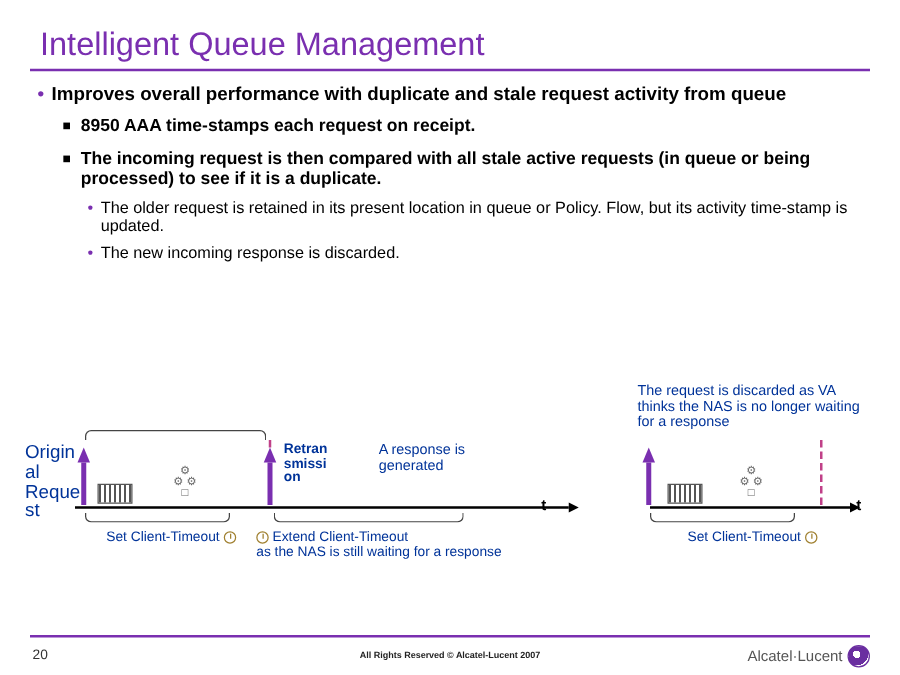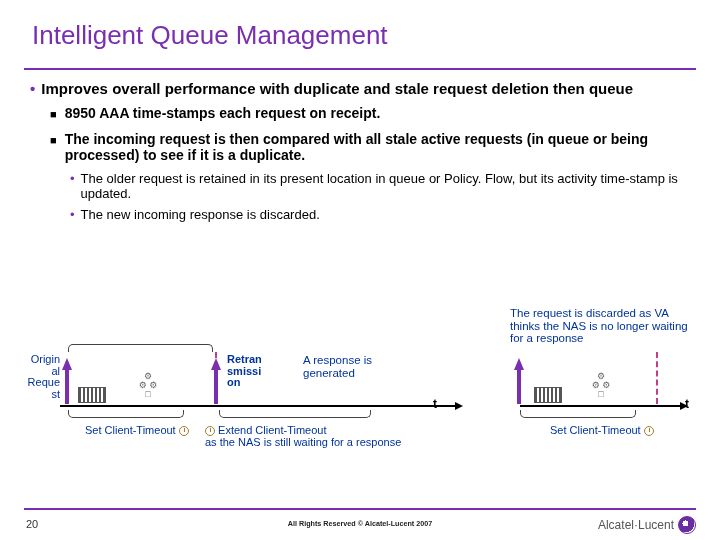--- a/index.html
+++ b/index.html
@@ -11,21 +11,21 @@
     color: #000;
     position: relative;
     overflow: hidden;
     padding: 20px 24px 8px 24px;
   }
   .title {
     color: #7a2fb0;
     font-size: 26px;
     font-weight: 400;
     border-bottom: 2px solid #7a2fb0;
-    padding: 0 0 17px 8px;
+    padding: 0 0 4px 8px;
     margin-bottom: 10px;
   }
   .lvl1 {
     display: flex;
     gap: 6px;
     padding-left: 6px;
     margin: 6px 0 4px;
     font-size: 15px;
     font-weight: 700;
   }
@@ -89,22 +89,22 @@
 
   .nas-label {
     position: absolute;
     left: 95px; top: 12px;
     font-size: 12px; color: #003399;
   }
   .orig-label {
     position: absolute;
     left: 0px; top: 34px;
     width: 40px;
-    font-size: 11px; color: #003399;
-    text-align: right;
+    font-size: 15px; color: #003399;
+    text-align: left;
     line-height: 1.05;
   }
   .retrans-label {
     position: absolute;
     left: 207px; top: 34px;
     width: 44px;
     font-size: 11px; color: #003399;
     line-height: 1.05;
     font-weight: bold;
   }
@@ -253,21 +253,21 @@
     border: 1px solid #6a2ea0;
   }
 </style>
 </head>
 <body>
 
 <div class="title">Intelligent Queue Management</div>
 
 <div class="lvl1">
   <span class="bullet">•</span>
-  <span>Improves overall performance with duplicate and stale request deletion then queue</span>
+  <span>Improves overall performance with duplicate and stale request activity from queue</span>
 </div>
 
 <div class="lvl2">
   <span class="bullet">■</span>
   <span>8950 AAA time-stamps each request on receipt.</span>
 </div>
 
 <div class="lvl2">
   <span class="bullet">■</span>
   <span>The incoming request is then compared with all stale active requests (in queue or being processed) to see if it is a duplicate.</span>

